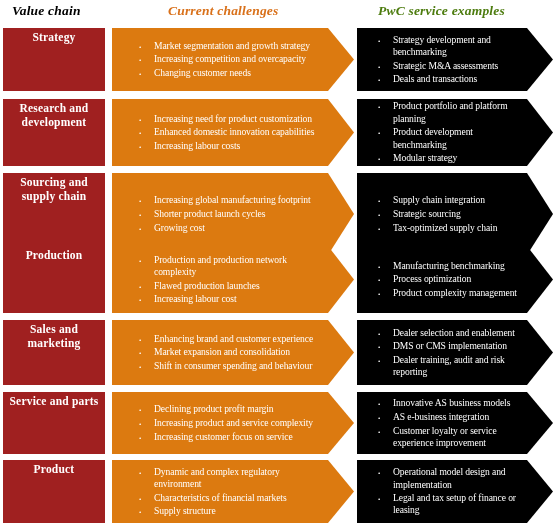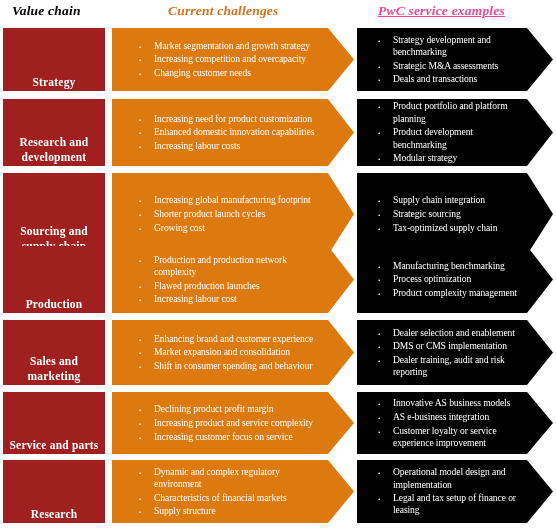--- a/index.html
+++ b/index.html
@@ -25,40 +25,40 @@
     position: absolute;
     top: 3px;
     font-style: italic;
     font-weight: bold;
     font-size: 13.5px;
     letter-spacing: 0.2px;
     white-space: nowrap;
   }
   .hdr-value  { left: 12px;  color: #000000; }
   .hdr-chall  { left: 168px; color: #D9711B; font-family: Liberation Serif, serif; }
-  .hdr-pwc    { left: 378px; color: #ec4899; text-decoration: underline; }
+  .hdr-pwc    { left: 378px; color: #4d7c0f; }
 
   
   .row {
     position: absolute;
     left: 0;
     width: 556px;
   }
 
   
   .stage {
     position: absolute;
     left: 3px;
     top: 0;
     width: 102px;
     height: 100%;
     background: #A02020;
     box-sizing: border-box;
     display: flex;
-    align-items: flex-end;
+    align-items: flex-start;
     justify-content: center;
     text-align: center;
     padding: 2px 4px;
   }
   .stage-label {
     color: #FFFFFF;
     font-weight: bold;
     font-size: 11.5px;
     line-height: 1.25;
     letter-spacing: 0.2px;
@@ -236,21 +236,21 @@
         <div class="chev chev-pwc">
           <ul class="bullets">
             <li>Innovative AS business models</li>
             <li>AS e-business integration</li>
             <li>Customer loyalty or service experience improvement</li>
           </ul>
         </div>
       </div>
       <div class="row" style="top: 460px; height: 63px;">
         <div class="stage">
-          <div class="stage-label">Research</div>
+          <div class="stage-label">Product</div>
         </div>
         <div class="chev chev-chall">
           <ul class="bullets">
             <li>Dynamic and complex regulatory environment</li>
             <li>Characteristics of financial markets</li>
             <li>Supply structure</li>
           </ul>
         </div>
         <div class="chev chev-pwc">
           <ul class="bullets">

